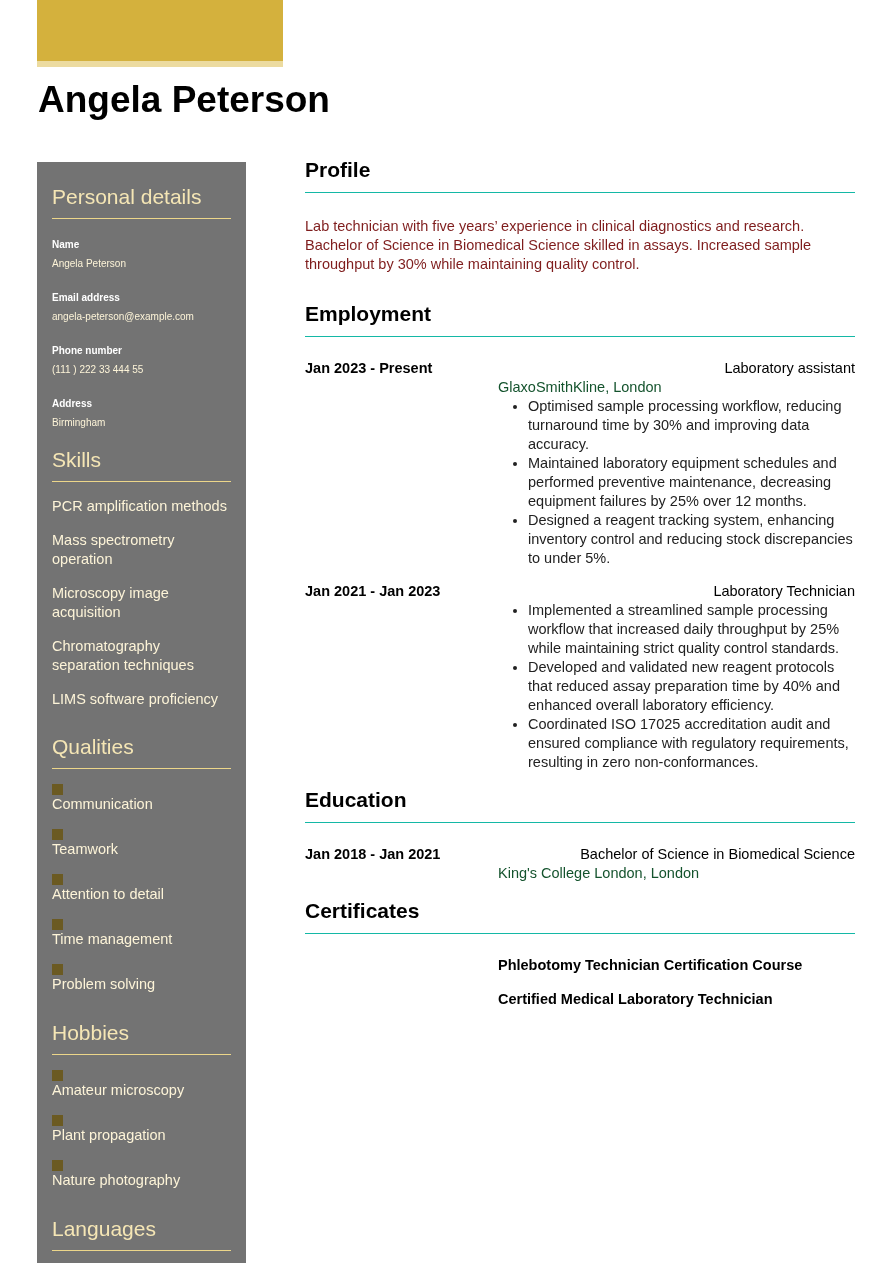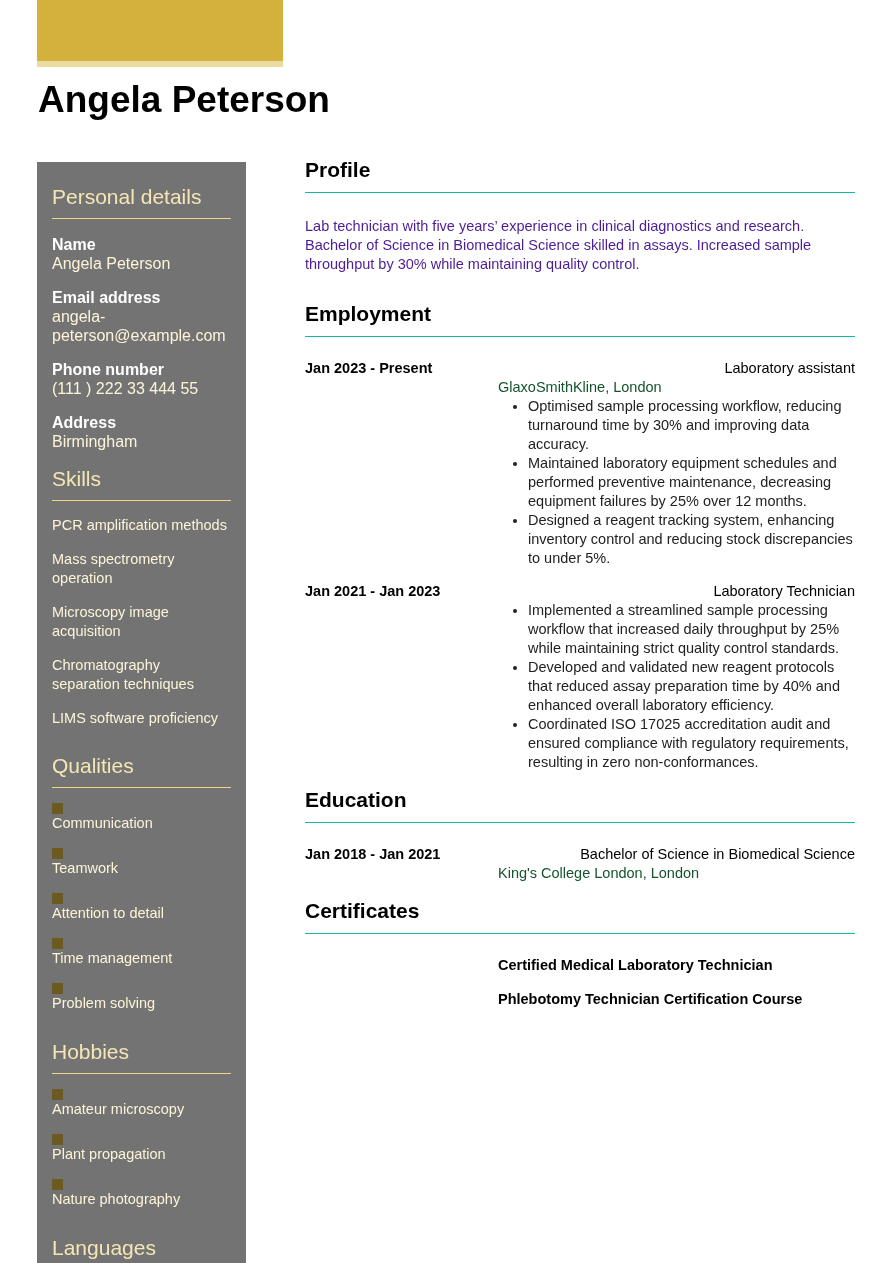--- a/index.html
+++ b/index.html
@@ -8,36 +8,36 @@
 
     .top-band { position: absolute; left: 37px; top: 0; width: 246px; height: 61px; background: #d4b13d; }
     .top-stripe { position: absolute; left: 37px; top: 61px; width: 246px; height: 6px; background: #ecdba0; }
 
     .name { position: absolute; left: 38px; top: 78px; margin: 0; font-size: 37px; font-weight: bold; letter-spacing: 0; line-height: 44px; color: #000; }
 
     .sidebar { position: absolute; left: 37px; top: 134px; width: 209px; height: 1129px; background: #737373; box-sizing: border-box; padding: 22px 15px 0 15px; color: #fff; margin-top: 28px; }
     .side-h { font-size: 21px; font-weight: normal; color: #f5e6b5; margin: 0; padding-bottom: 8px; border-bottom: 1px solid #ecd68a; line-height: 26px; }
     .side-sec { margin-bottom: 0; }
     .pd-list { padding-top: 16px; }
-    .pd-item { margin-bottom: 15px; font-size: 16px; line-height: 19px; }
+    .pd-item { margin-bottom: 15px; font-size: 10px; line-height: 19px; }
     .pd-label { font-weight: bold; color: #fff; }
     .pd-value { color: #fdf4d8; }
     .skills { padding-top: 15px; padding-bottom: 10px; }
     .skill { font-size: 14.5px; line-height: 19px; color: #fdf4d8; margin-bottom: 15px; }
     .sq-list { padding-top: 15px; padding-bottom: 11px; }
     .sq-item { display: flex; align-items: flex-start; font-size: 14.5px; line-height: 19px; color: #fdf4d8; margin-bottom: 15px; flex-direction: column; }
     .sq { width: 11px; height: 11px; background: #6b5a22; margin-right: 8px; flex: 0 0 auto; }
     .lang-row { display: flex; justify-content: space-between; align-items: center; padding-top: 15px; font-size: 14.5px; color: #fdf4d8; gap: 24px; }
     .dots { display: flex; gap: 4px; }
     .dot { width: 11px; height: 11px; border-radius: 50%; background: #a98c2e; }
     .dot.filled { background: #a98c2e; }
 
     .main { position: absolute; left: 305px; top: 156px; width: 550px; }
     .sec-h { font-size: 21px; font-weight: bold; margin: 0; padding-bottom: 8px; border-bottom: 1px solid #14b8a6; line-height: 28px; }
-    .profile-text { font-size: 14.5px; line-height: 19px; color: #4c1d95; margin: 24px 0 26px 0; }
+    .profile-text { font-size: 14.5px; line-height: 19px; color: #7f1d1d; margin: 24px 0 26px 0; }
     .entries { padding-top: 22px; }
     .entry { display: flex; margin-bottom: 14px; }
     .entry-date { width: 193px; flex: 0 0 auto; font-size: 14.5px; font-weight: bold; line-height: 19px; }
     .entry-body { flex: 1; font-size: 14.5px; line-height: 19px; }
     .entry-title { font-weight: normal; text-align: right; }
     .entry-sub { color: #14532d; }
     .entry-body ul { margin: 0; padding-left: 30px; }
     .entry-body li { color: #222; }
     .sec-block { margin-bottom: 12px; }
     .cert-list { padding-top: 22px; }
@@ -187,17 +187,17 @@
           <div class="entry-title">Bachelor of Science in Biomedical Science</div>
           <div class="entry-sub">King's College London, London</div>
         </div>
       </div>
     </div>
   </section>
 
   <section class="sec-block">
     <h2 class="sec-h">Certificates</h2>
     <div class="cert-list">
+      <div class="cert">Phlebotomy Technician Certification Course</div>
       <div class="cert">Certified Medical Laboratory Technician</div>
-      <div class="cert">Phlebotomy Technician Certification Course</div>
     </div>
   </section>
 </main>
 
 </body></html>

